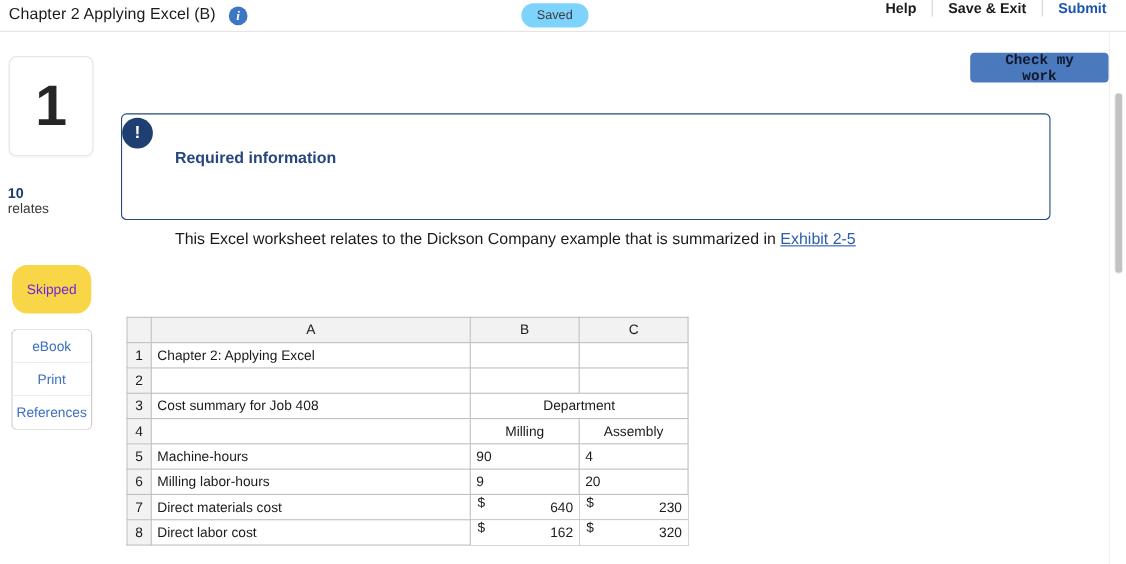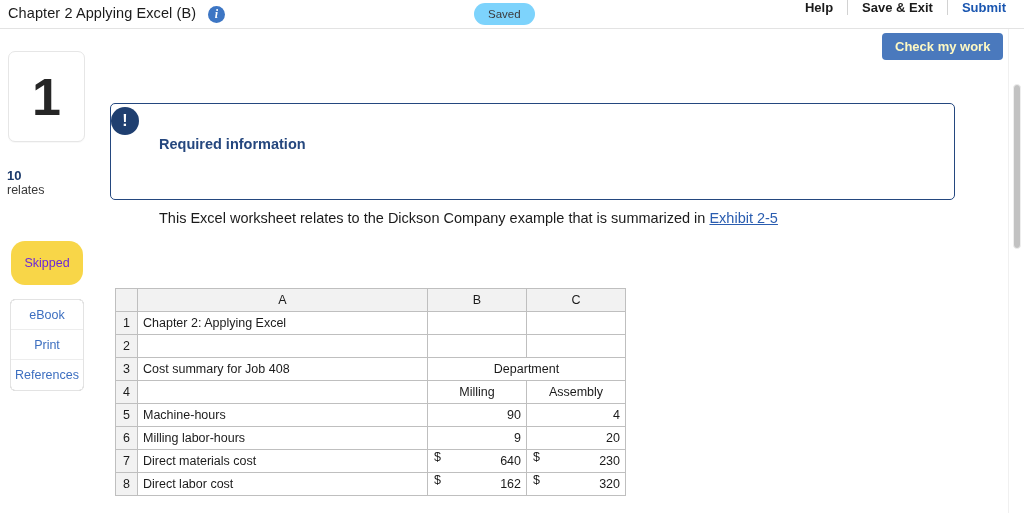--- a/index.html
+++ b/index.html
@@ -84,27 +84,27 @@
     height: 30px; display: flex; align-items: center; justify-content: center;
     font-size: 12.5px; color: #3d6fc0; cursor: pointer;
     border-bottom: 1px solid #ededed; background: #fff;
   }
   .res-btn:last-child { border-bottom: none; }
 
   
   .main { position: absolute; left: 100px; top: 29px; width: 908px; height: 484px; }
 
   .check-btn {
-    position: absolute; left: 782px; top: 4px;
+    position: absolute; left: 782px; top: 19px;
     height: 27px; padding: 0 13px; border-radius: 4px;
-    background: #4a79bd; color: #fef9c3;
+    background: #4a79bd; color: #0f172a;
     font-size: 13px; font-weight: bold;
     display: flex; align-items: center; justify-content: center;
     border: none; cursor: pointer;
-    font-family: Liberation Sans, sans-serif;
+    font-family: Liberation Mono, monospace;
   }
 
   .req-banner {
     position: absolute; left: 10px; top: 74px;
     width: 845px; height: 97px;
     border: 1px solid #24477f; border-radius: 5px;
     background: #ffffff;
   }
   .bang {
     position: absolute; left: 0px; top: 3px;
@@ -150,21 +150,21 @@
   .row-hdr {
     background: #f2f2f2 !important;
     text-align: center; width: 22px; color: #1b1b1b;
   }
   .w-a { width: 290px; }
   .w-b { width: 99px; }
   .w-c { width: 99px; }
   .c-purple { color: #7732d6; font-weight: bold; }
   .c-bold { font-weight: bold; }
   .c-center { text-align: center; }
-  .c-right { text-align: right; }
+  .c-right { }
   .money { position: relative; text-align: right; padding-right: 6px; }
   .money .sym { position: absolute; left: 6px; top: 0; }
 
   
   .scroll-track {
     position: absolute; right: 0; top: 29px;
     width: 16px; height: 484px;
     background: #ffffff; border-left: 1px solid #f0f0f0;
   }
   .scroll-thumb {

